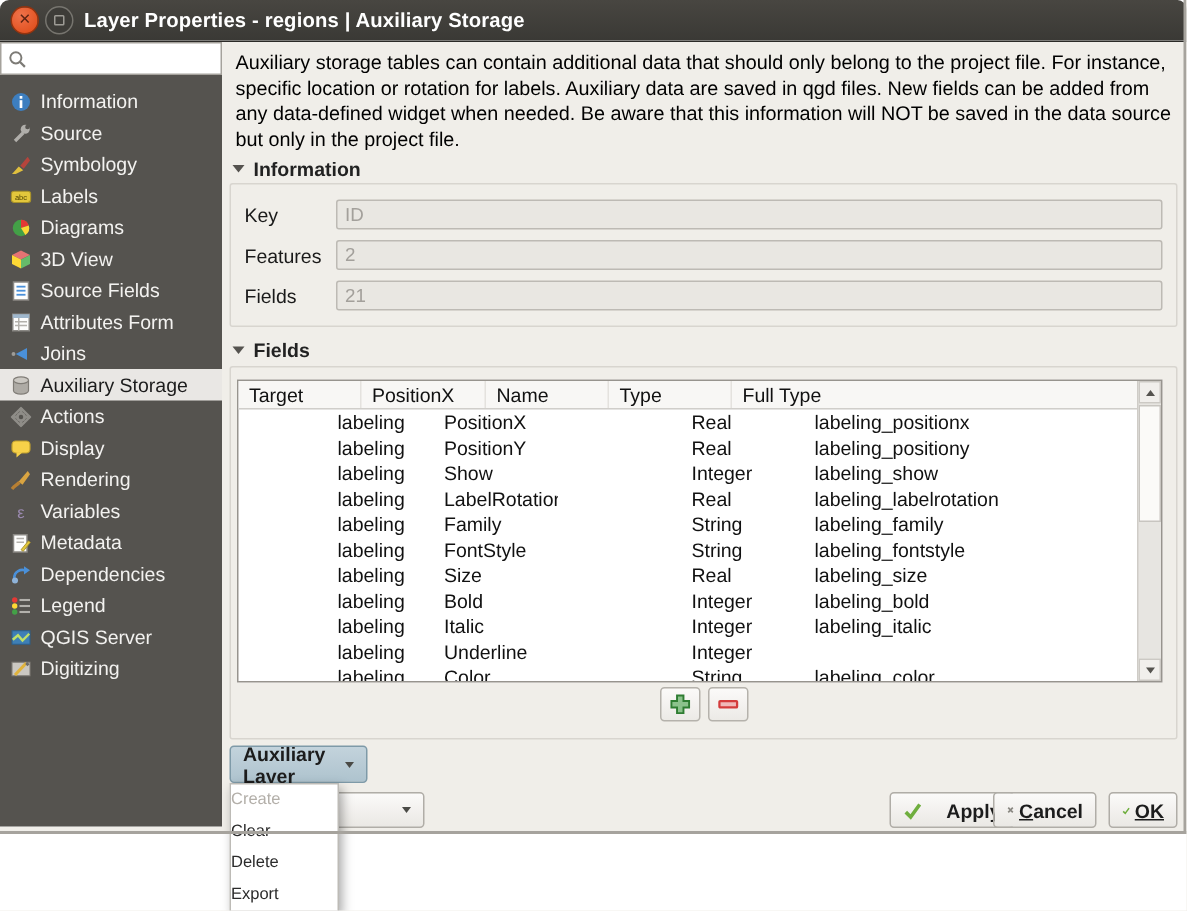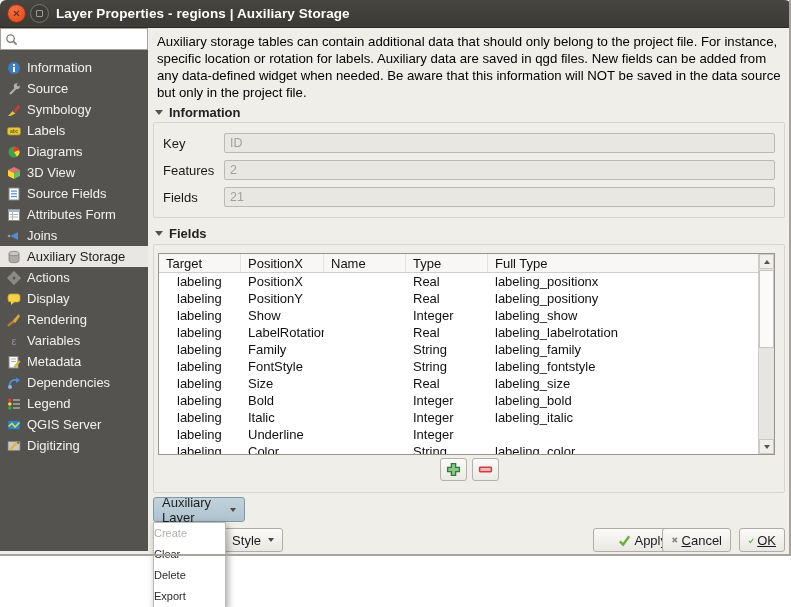--- a/index.html
+++ b/index.html
@@ -61,36 +61,36 @@
   
   .table { left:158px; top:253px; width:617px; height:202px; background:#ffffff;
     border:1px solid #97948e; overflow:hidden; }
   .thead { display:flex; height:19px; background:#f8f7f5; border-bottom:1px solid #d0ceca;
     font-size:13px; color:#111; }
   .th { padding-left:7px; line-height:19px; border-right:1px solid #e4e2de; overflow:hidden; white-space:nowrap; }
   .c0{width:82px;} .c1{width:83px;} .c2{width:82px;} .c3{width:82px;} .c4{flex:1; border-right:none;}
   .trow { display:flex; height:17px; font-size:13px; line-height:17px; color:#111; }
   .td { padding-left:7px; overflow:hidden; white-space:nowrap; }
   .td.c0 { padding-left:18px; }
-  .tbody { width:599px; }
+  .tbody { width:599px;padding-left:48px; }
   .vscroll { position:absolute; right:0; top:0; bottom:0; width:16px; background:#e7e5e1; border-left:1px solid #cfccc7; }
   .sbtn { position:absolute; left:0; width:15px; height:15px; background:#f1efec; border:1px solid #ccc9c4;
     display:flex; align-items:center; justify-content:center; }
   .sbtn.up { top:0; } .sbtn.down { bottom:0; }
   .arrow-up { width:0;height:0;border-left:3px solid transparent;border-right:3px solid transparent;border-bottom:4px solid #55534f; }
   .arrow-dn { width:0;height:0;border-left:3px solid transparent;border-right:3px solid transparent;border-top:4px solid #55534f; }
   .sthumb { position:absolute; left:0; top:16px; width:15px; height:78px; background:#fbfaf8; border:1px solid #c8c5c0; }
 
   
   .tool-btn { position:absolute; top:458px; width:27px; height:23px;
     background: linear-gradient(#fbfaf9, #eceae6); border:1px solid #b5b2ac; border-radius:3px;
     display:flex; align-items:center; justify-content:center; }
   .btn { position:absolute; height:24px; background:linear-gradient(#fbfaf9,#eae8e4);
     border:1px solid #b0ada7; border-radius:3px; font-size:13px; color:#1c1c1c;
-    display:flex; align-items:center; justify-content:flex-end; gap:3px; padding:0 8px; }
+    display:flex; align-items:center; justify-content:space-between; gap:3px; padding:0 8px;font-weight:bold; }
   .btn .mn::first-letter { text-decoration: underline; }
   .btn .ul { text-decoration: underline; }
   .aux-btn { left:153px; top:497px; width:92px; height:25px;
     background: linear-gradient(#c3d3dc,#aec3ce); border-color:#7e9aa8; z-index:10; }
   .dd-arrow { width:0;height:0;border-left:3.5px solid transparent;border-right:3.5px solid transparent;
     border-top:4px solid #4a4a46; margin-left:4px; }
 
   
   .style-btn { left:181px; top:528px; width:102px; }
   .apply-btn { left:593px; top:528px; width:83px; }

